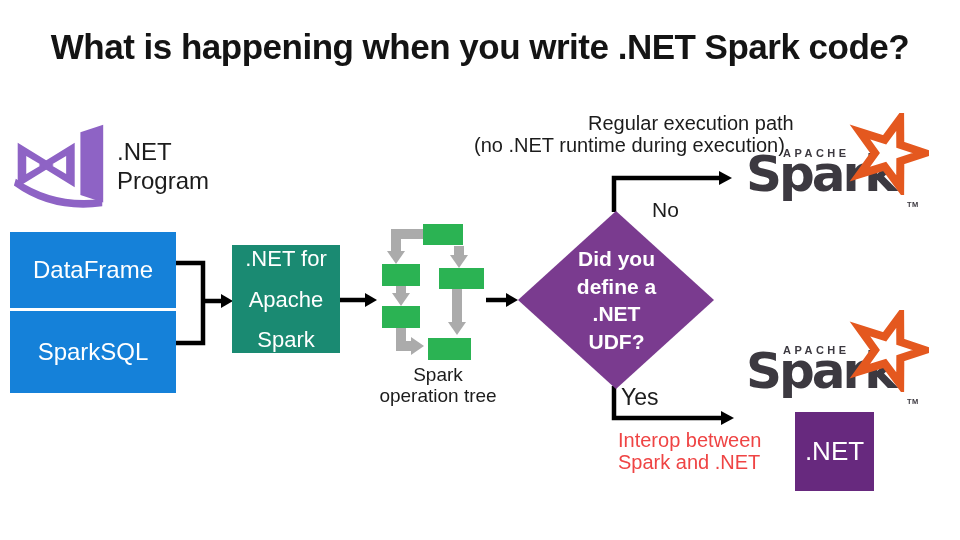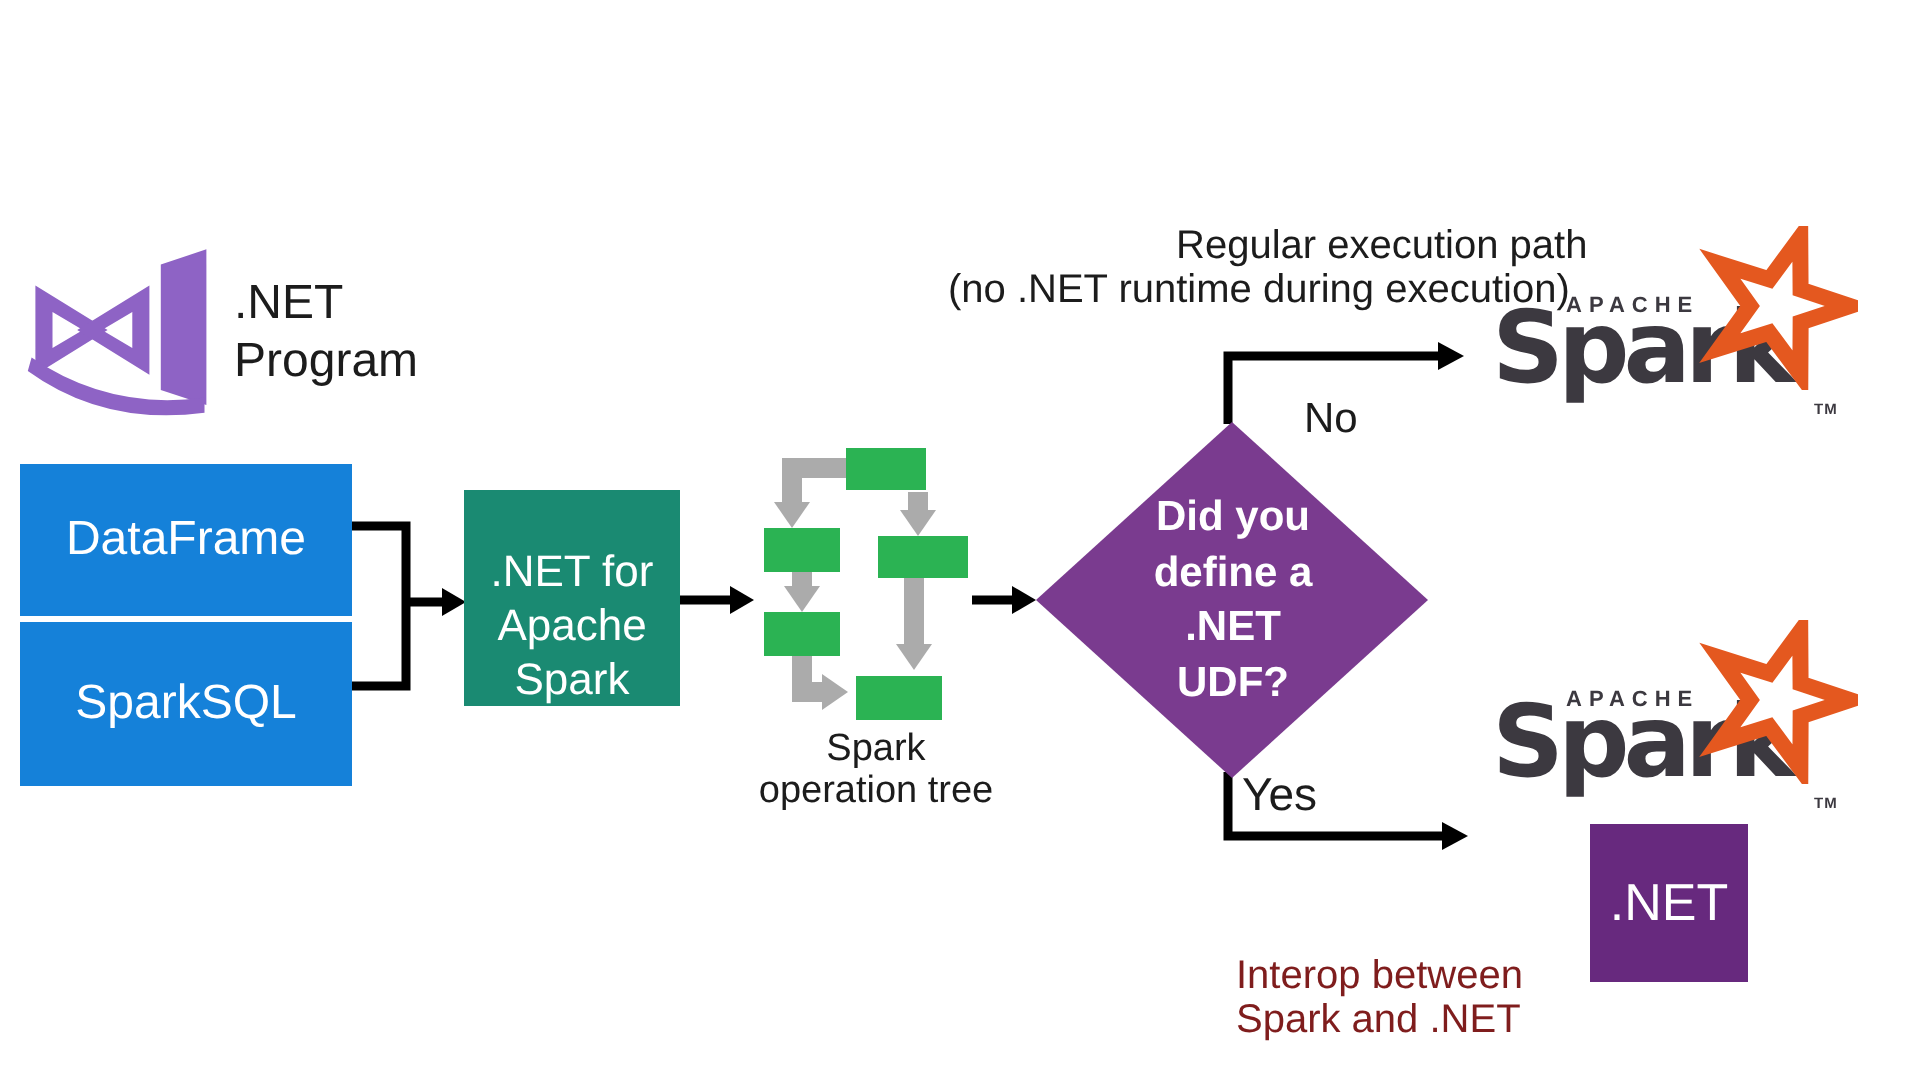--- a/index.html
+++ b/index.html
@@ -23,21 +23,21 @@
   .box-blue {
     position:absolute; left:10px; width:166px; background:#1581d9; color:#fff;
     display:flex; align-items:center; justify-content:center; font-size:24px;
   }
   .box-df { top:232px; height:76px; }
   .box-ss { top:311px; height:82px; }
 
   .box-teal {
     position:absolute; left:232px; top:245px; width:108px; height:108px;
     background:#1a8a72; color:#fff; display:flex; flex-direction:column;
-    align-items:center; justify-content:flex-end; font-size:22px; line-height:27px;
+    align-items:center; justify-content:space-between; font-size:22px; line-height:27px;
     text-align:center;
   }
 
   
   .tree { position:absolute; left:373px; top:220px; }
   .tree-caption {
     position:absolute; left:358px; top:364px; width:160px; text-align:center;
     font-size:19px; line-height:21px; color:#1c1c1c;
   }
 
@@ -46,21 +46,21 @@
   .decision-text {
     position:absolute; left:541px; top:245px; width:151px; text-align:center;
     color:#ffffff; font-size:21px; line-height:27.5px;font-weight:bold;
   }
 
   .note { position:absolute; color:#1c1c1c; font-size:20px; white-space:nowrap; }
   .reg1 { left:588px; top:112px; }
   .reg2 { left:474px; top:134px; }
   .label-no  { position:absolute; left:652px; top:182px; font-size:21px; color:#1c1c1c;margin-top:16px; }
   .label-yes { position:absolute; left:621px; top:384px; font-size:23px; color:#1c1c1c; }
-  .interop { position:absolute; left:618px; top:430px; font-size:20px; line-height:21.5px; color:#7f1d1d;margin-top:48px; }
+  .interop { position:absolute; left:618px; top:430px; font-size:20px; line-height:21.5px; color:#ef4444; }
 
   .net-box {
     position:absolute; left:795px; top:412px; width:79px; height:79px;
     background:#67297e; color:#fff; display:flex; align-items:center;
     justify-content:center; font-size:26px;
   }
 
   
   .spark-logo { position:absolute; width:190px; height:102px; }
   .spark-logo-top { left:746px; top:112px; }
@@ -78,20 +78,21 @@
   .spark-tm {
     position:absolute; left:161px; top:88px; font-size:7.5px; font-weight:700;
     color:#3c3940; letter-spacing:0.5px;
   }
 </style>
 </head>
 <body>
 
 <div class="slide">
 
+  <div class="title">What is happening when you write .NET Spark code?</div>
 
   <svg class="connectors" width="960" height="540" viewBox="0 0 960 540">
     <g stroke="#000000" stroke-width="4.5" fill="none">
       <path d="M176,263 H203 V343 H176"></path>
       <path d="M203,301 H221"></path>
       <path d="M340,300 H365"></path>
       <path d="M486,300 H506"></path>
       <path d="M614,212 V178 H719"></path>
       <path d="M614,386 V418 H721"></path>
     </g>

